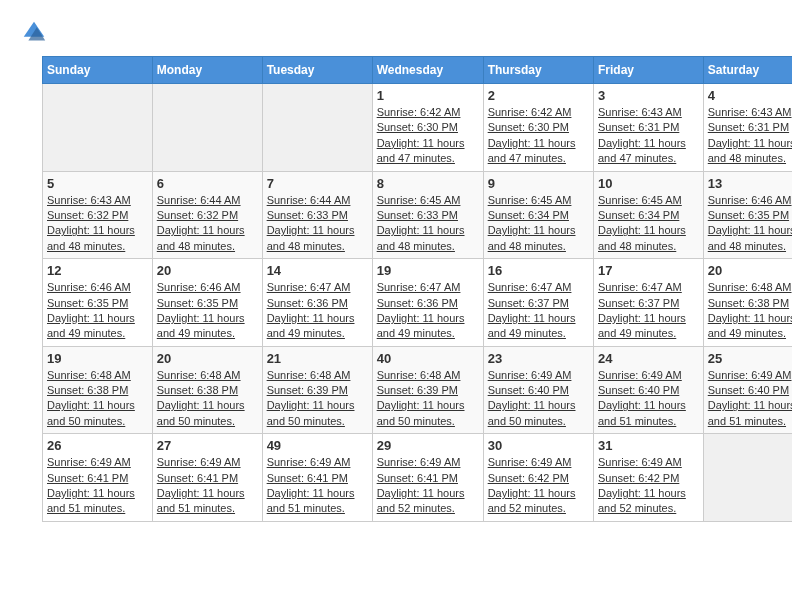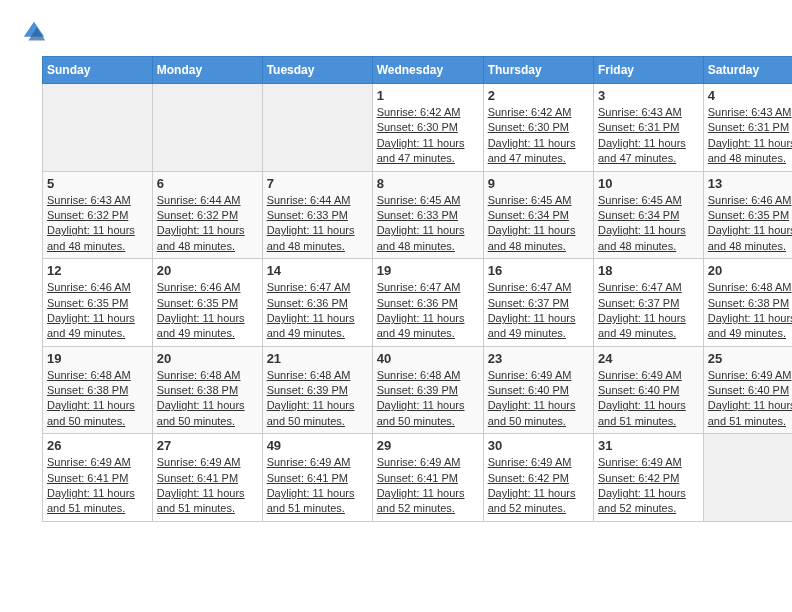--- a/index.html
+++ b/index.html
@@ -244,21 +244,21 @@
 and 49 minutes.</div>
         </td>
         <td>
           <span class="day-num">16</span>
           <div class="day-info" style="white-space: pre-line;">Sunrise: 6:47 AM
 Sunset: 6:37 PM
 Daylight: 11 hours
 and 49 minutes.</div>
         </td>
         <td>
-          <span class="day-num">18</span>
+          <span class="day-num">17</span>
           <div class="day-info" style="white-space: pre-line;">Sunrise: 6:47 AM
 Sunset: 6:37 PM
 Daylight: 11 hours
 and 49 minutes.</div>
         </td>
         <td>
           <span class="day-num">20</span>
           <div class="day-info" style="white-space: pre-line;">Sunrise: 6:48 AM
 Sunset: 6:38 PM
 Daylight: 11 hours

